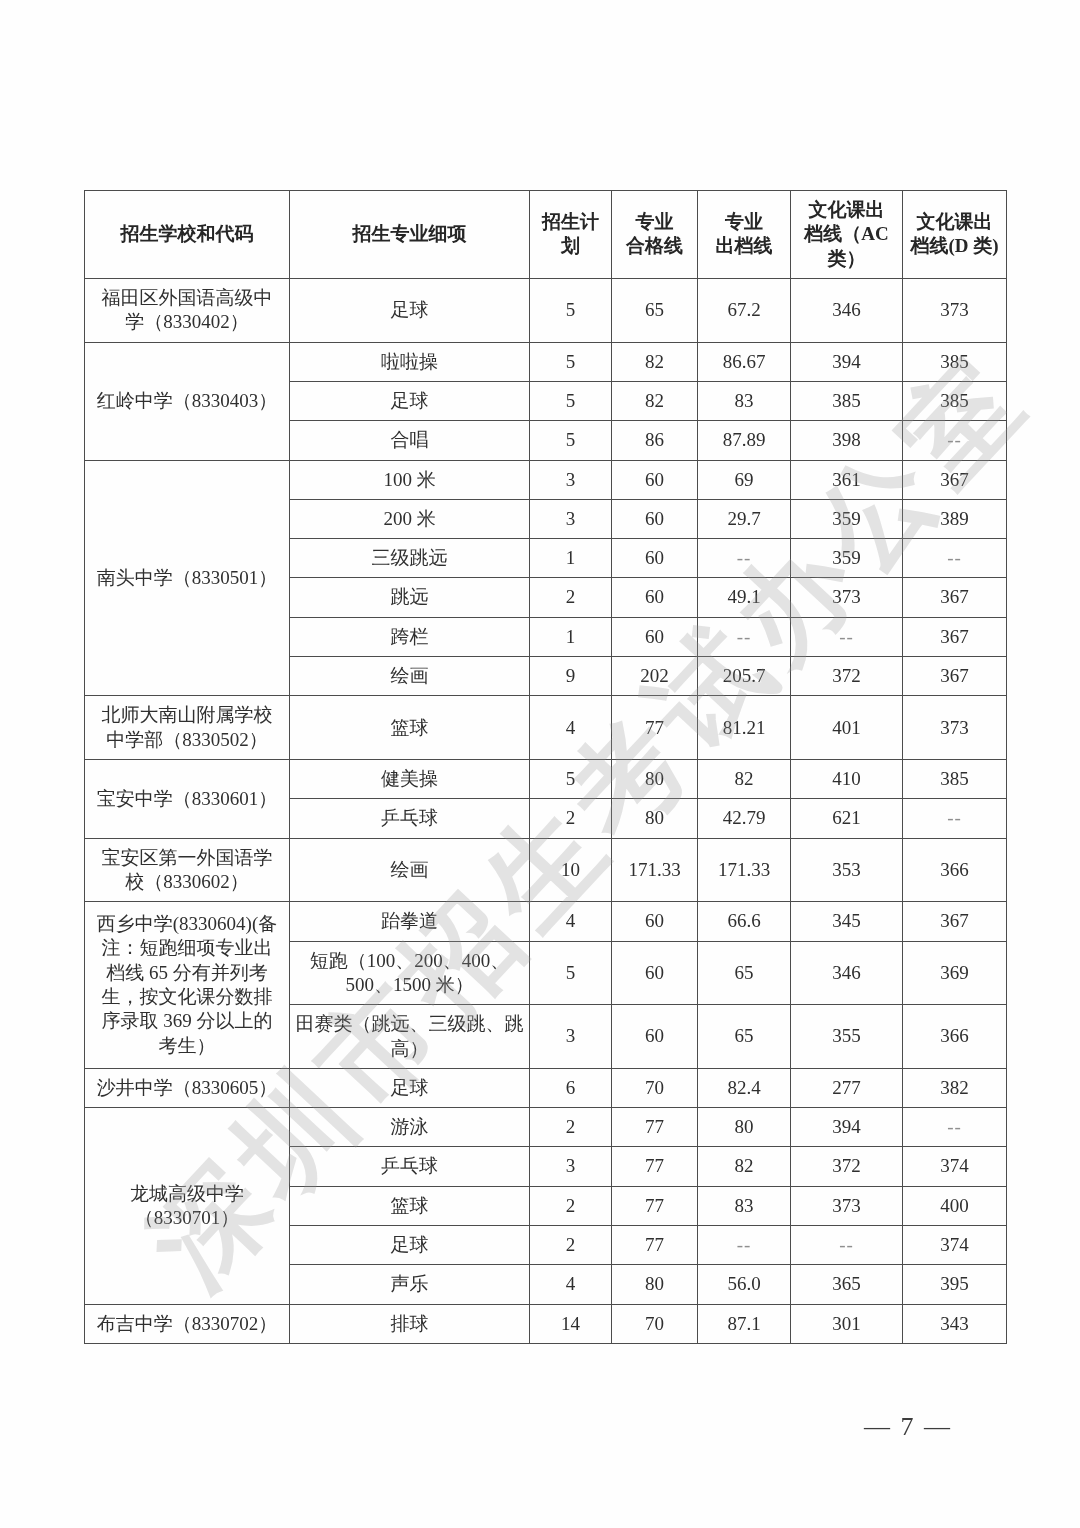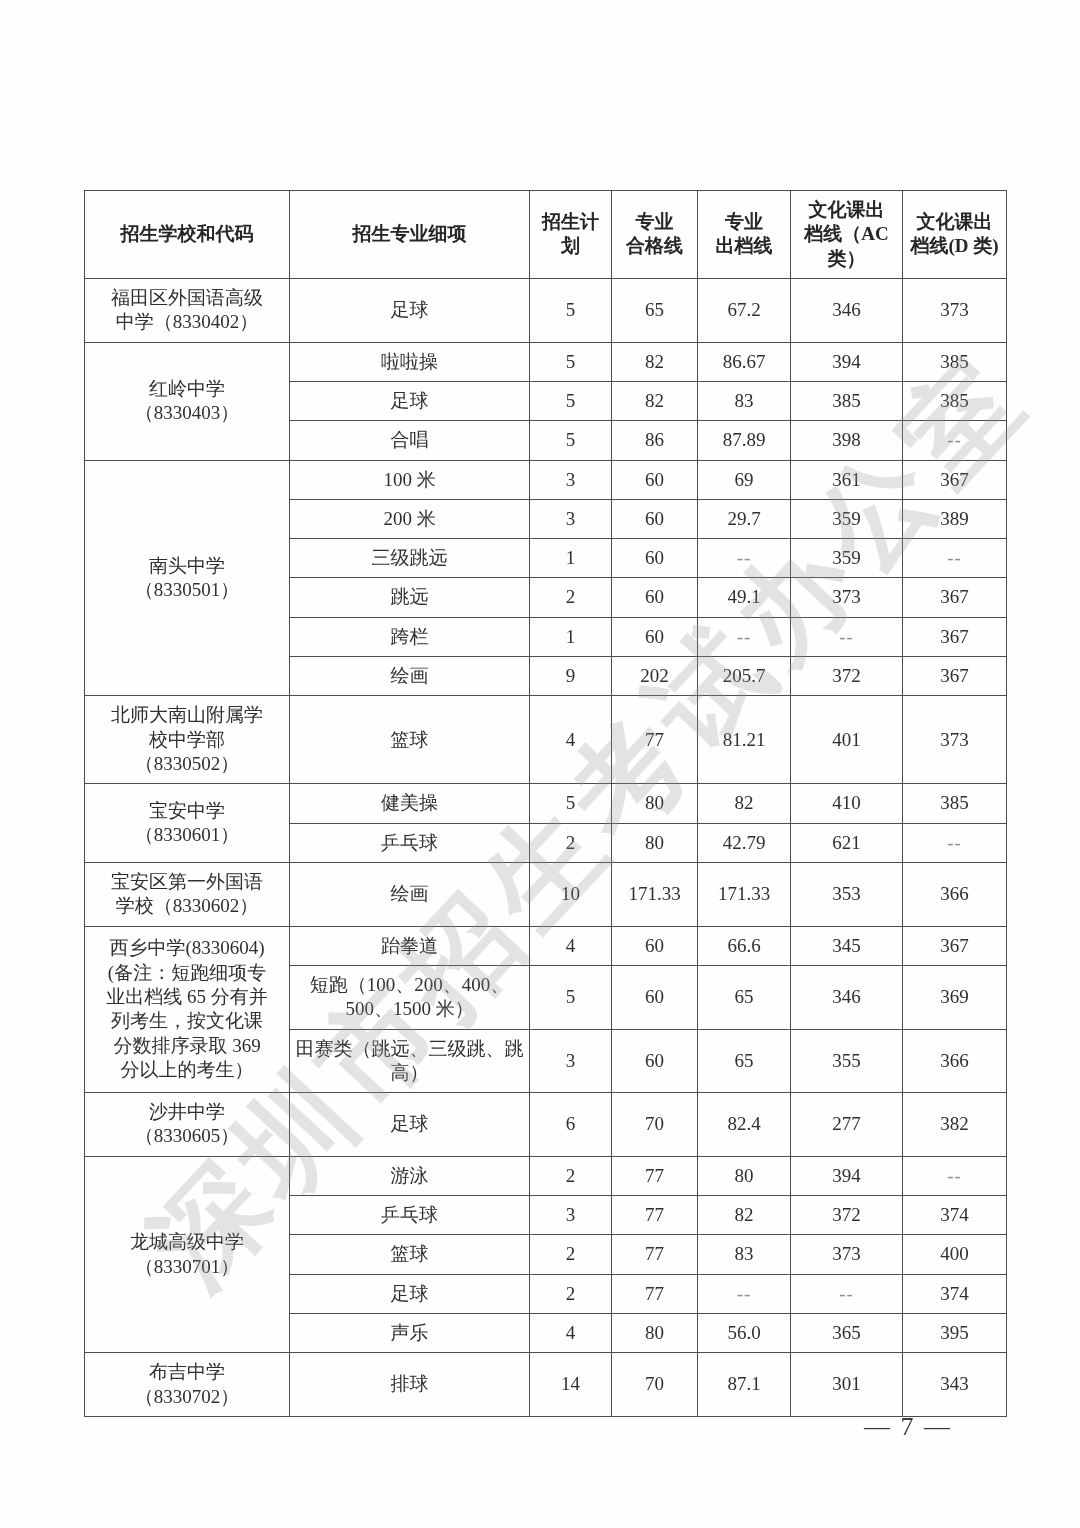--- a/index.html
+++ b/index.html
@@ -40,21 +40,21 @@
     text-align: center;
     vertical-align: middle;
     padding: 7px 5px;
   }
   .admissions-table th {
     font-weight: bold;
     white-space: pre-line;
     color: #262626;
   }
   .admissions-table td.school {
-    padding: 7px 20px;
+    padding: 7px 8px;
   }
   .admissions-table td.dash {
     color: #8f8f8f;
     letter-spacing: 1px;
   }
   .watermark {
     position: absolute;
     left: 118px;
     top: 1215px;
     transform: rotate(-47deg);

